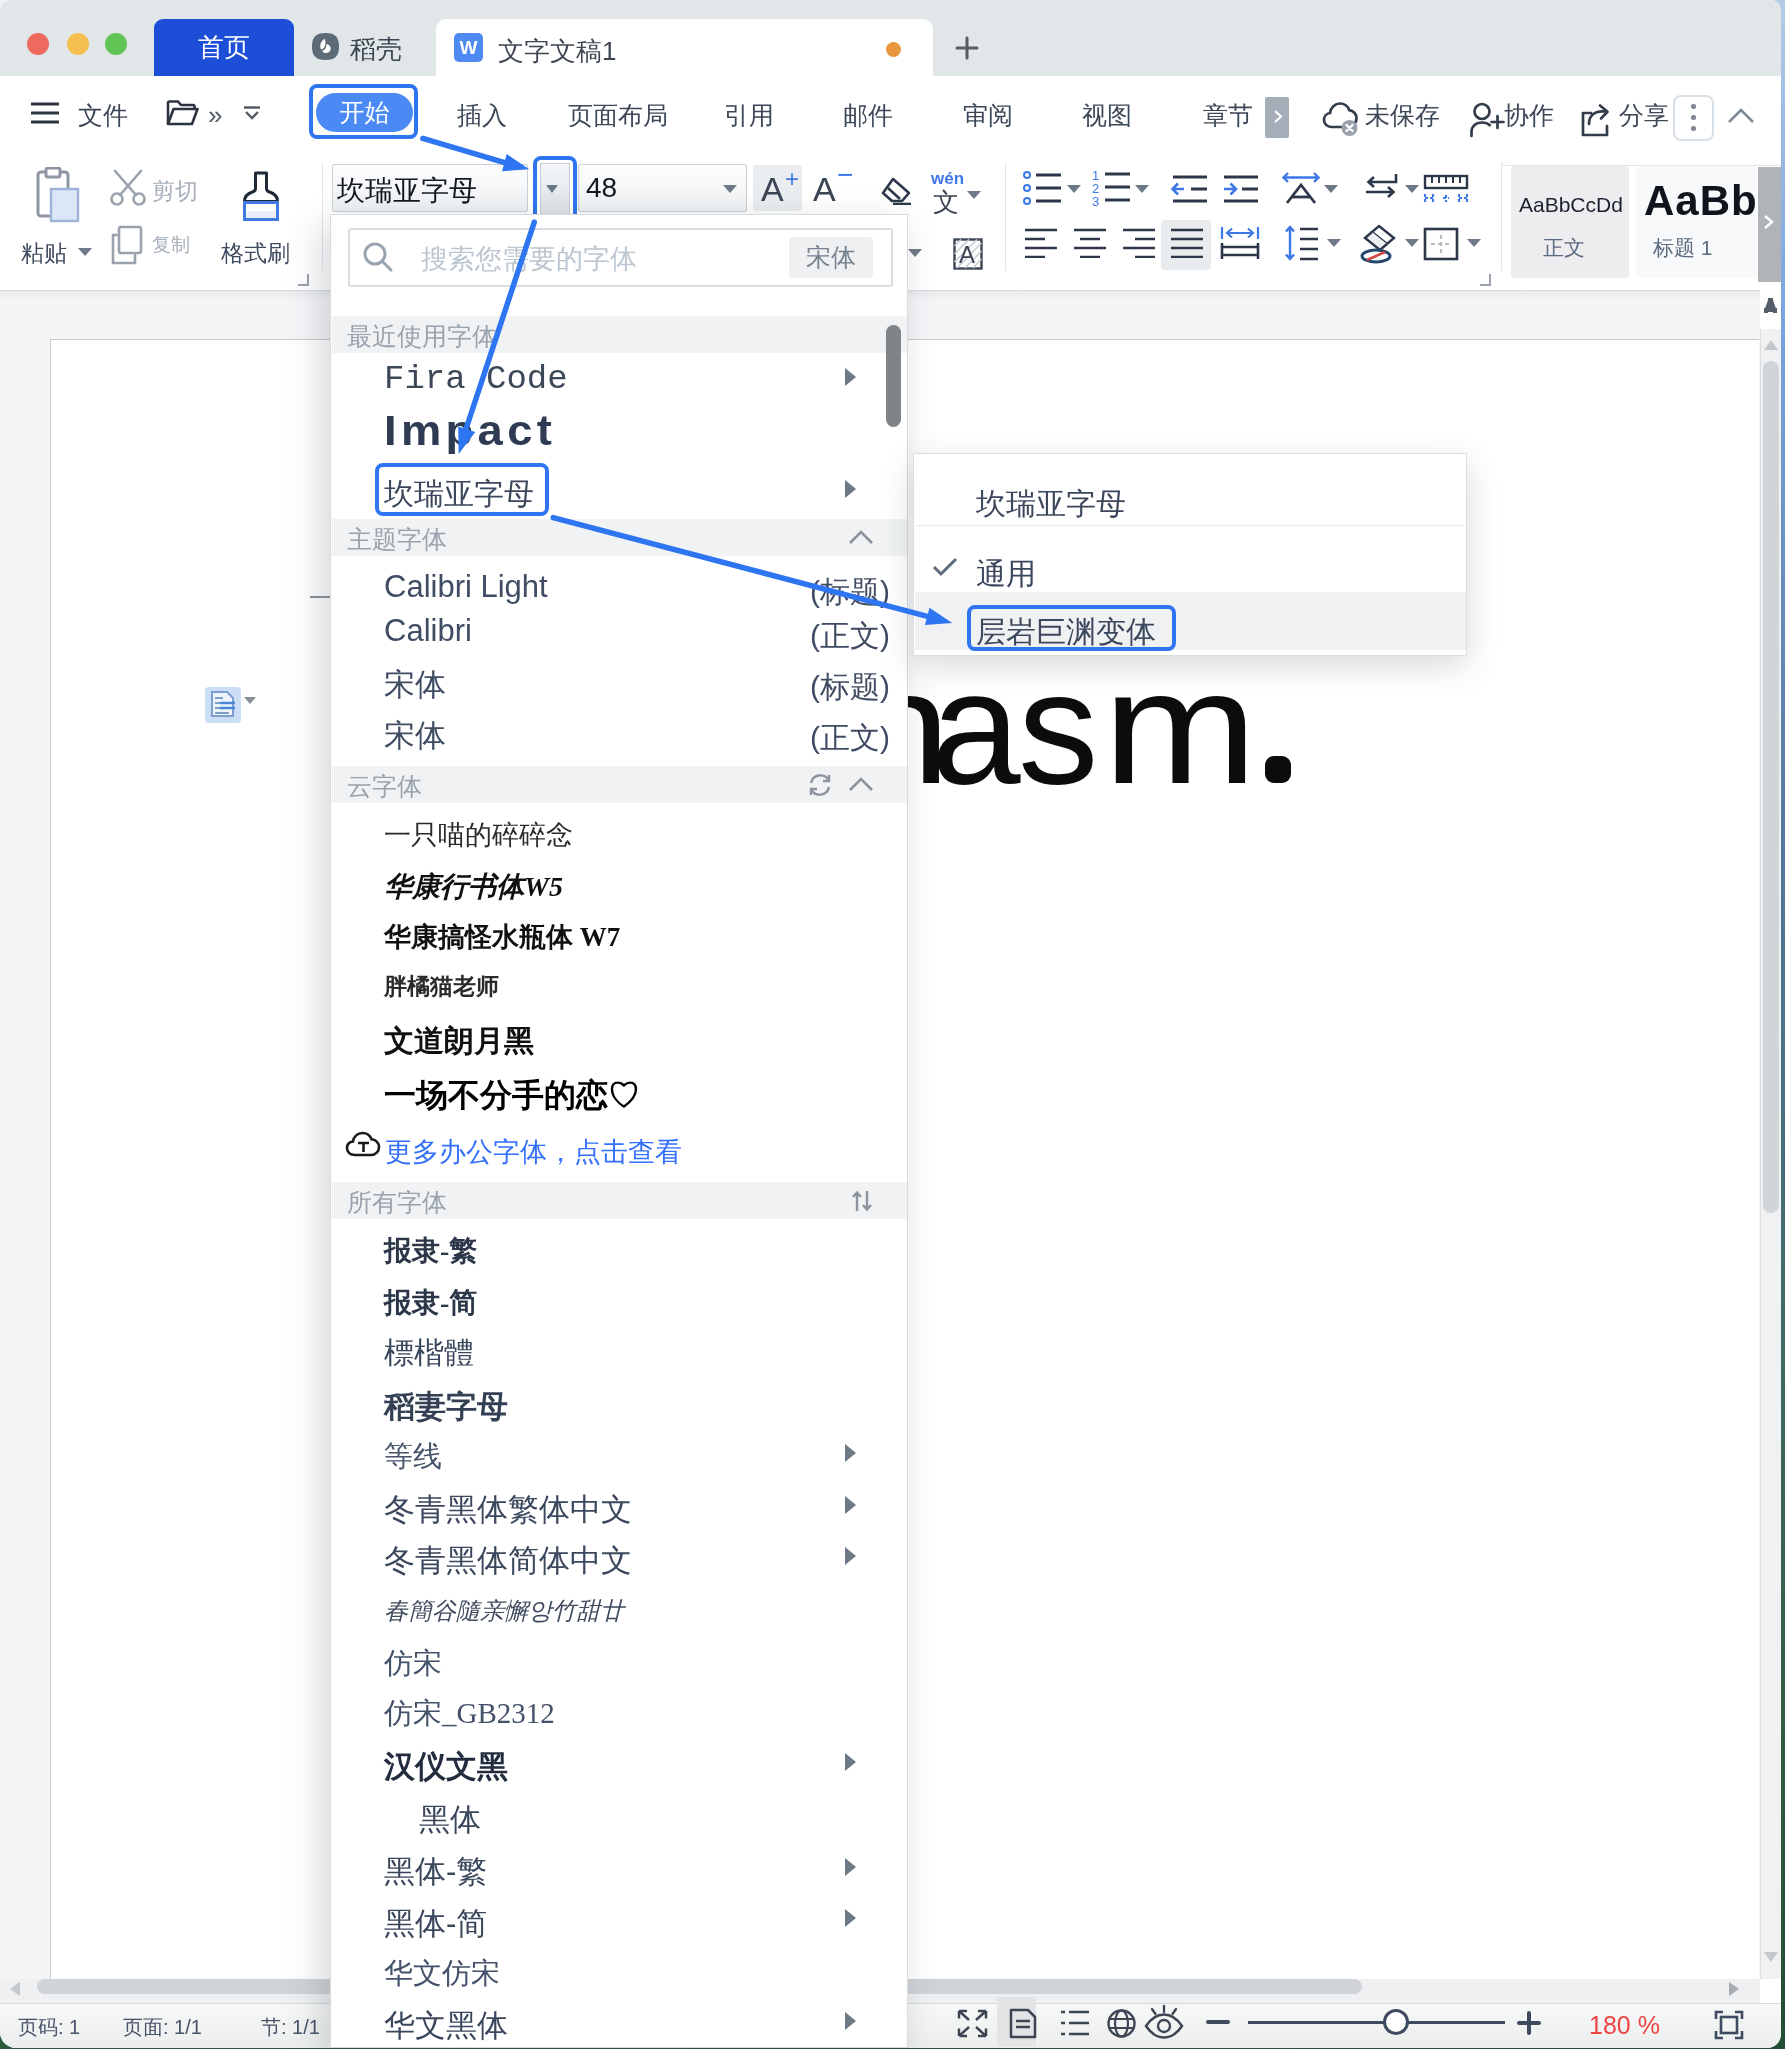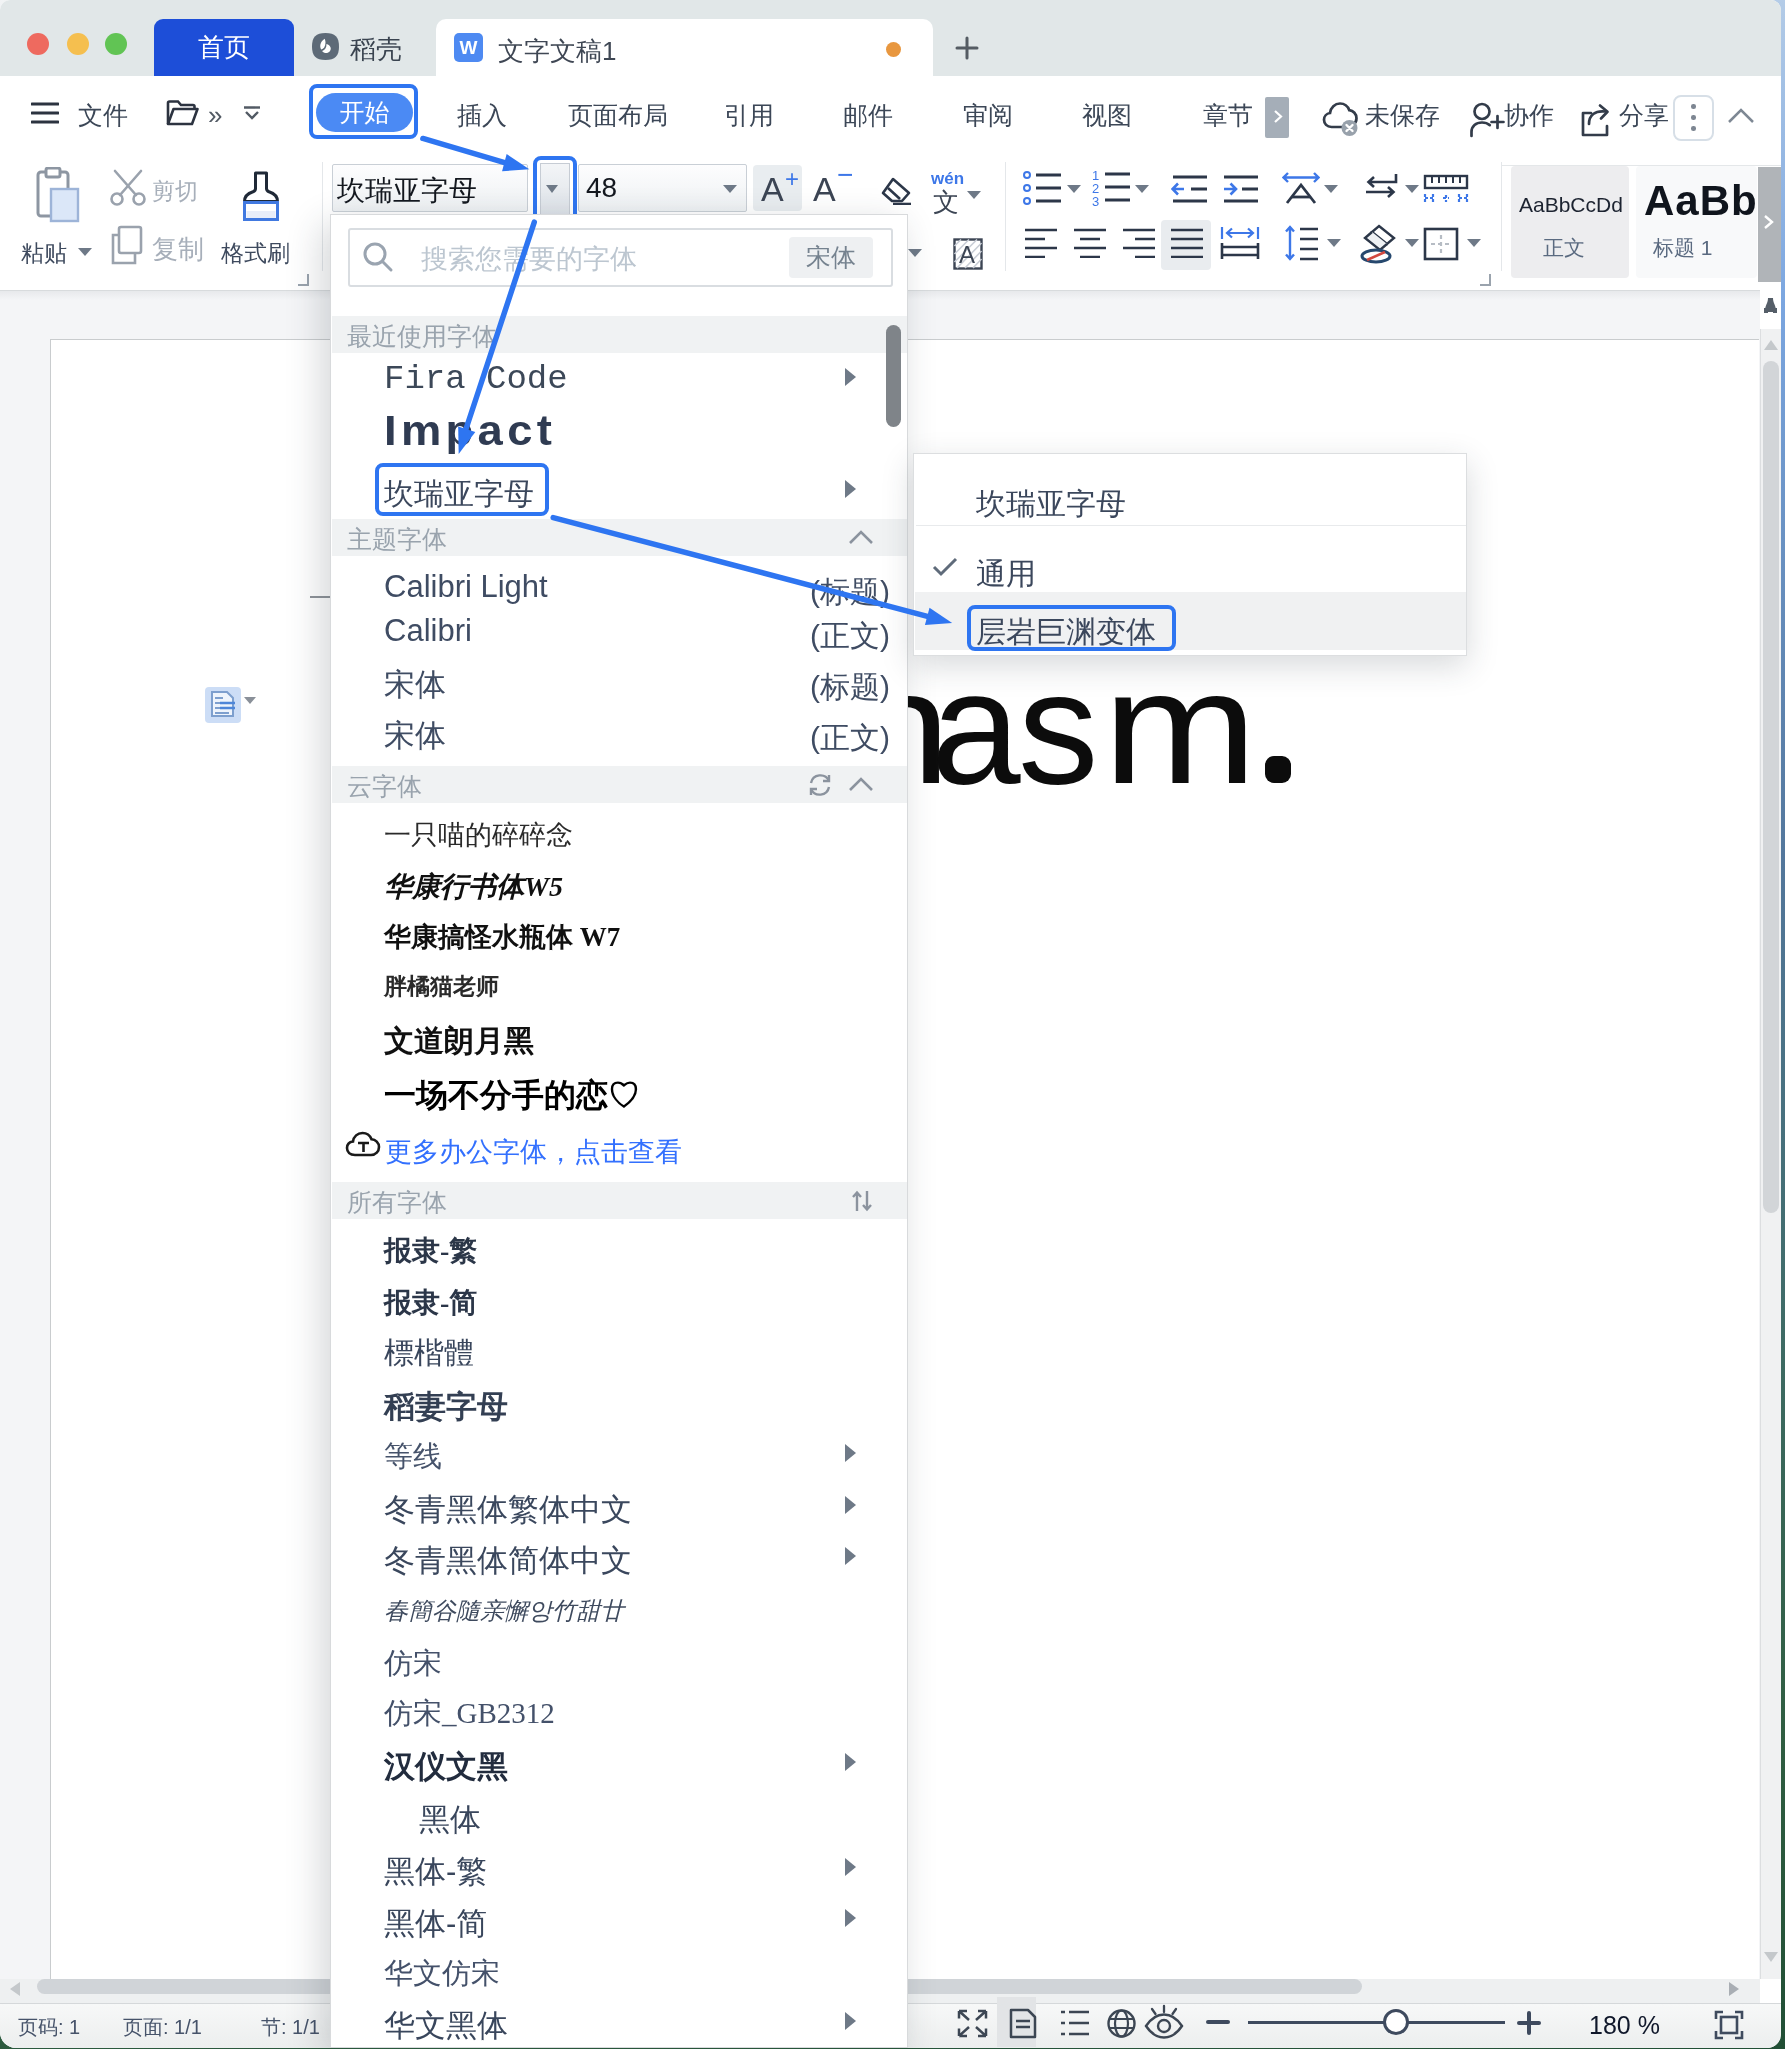--- a/index.html
+++ b/index.html
@@ -107,21 +107,21 @@
 <svg class="ic" style="left:109px;top:169px;" width="40" height="38" viewBox="0 0 40 38">
       <circle cx="8" cy="30" r="5.5" fill="none" stroke="#9aa2ad" stroke-width="2.6"></circle>
       <circle cx="30" cy="30" r="5.5" fill="none" stroke="#9aa2ad" stroke-width="2.6"></circle>
       <path d="M11 26 L32 2 M27 26 L6 2" stroke="#9aa2ad" stroke-width="2.6" stroke-linecap="round"></path>
     </svg>
 <div class="a" style="left:152px;top:176px;font-size:23px;color:#a7afba;">剪切</div>
 <svg class="ic" style="left:109px;top:225px;" width="38" height="40" viewBox="0 0 38 40">
       <rect x="10" y="2" width="22" height="26" rx="2" fill="none" stroke="#9aa2ad" stroke-width="2.6"></rect>
       <path d="M10 10 H4 V38 H26 V28" fill="none" stroke="#9aa2ad" stroke-width="2.6"></path>
     </svg>
-<div class="a" style="left:152px;top:232px;font-size:26px;color:#a7afba;">复制</div>
+<div class="a" style="left:152px;top:232px;font-size:19px;color:#a7afba;">复制</div>
 <svg class="ic" style="left:242px;top:171px;" width="38" height="52" viewBox="0 0 38 52">
       <path d="M13.5 2 H24.5 V17.5 C24.5 19 25.5 20.2 27 20.8 C32.5 22.5 35.5 25.5 35.5 30.5 H2.5 C2.5 25.5 5.5 22.5 11 20.8 C12.5 20.2 13.5 19 13.5 17.5 Z" fill="none" stroke="#1f2937" stroke-width="3" stroke-linejoin="round"></path>
       <rect x="2.5" y="31.5" width="33" height="17" fill="#fff" stroke="#4179e0" stroke-width="3"></rect>
       <rect x="4.5" y="40" width="29" height="7" fill="#e9eef9"></rect>
     </svg>
 <div class="a" style="left:221px;top:238px;font-size:23px;color:#3e4a5e;">格式刷</div>
 <svg class="ic" style="left:298px;top:273px;" width="12" height="14" viewBox="0 0 12 14">
       <path d="M10 1 V12 H0" fill="none" stroke="#9aa3ad" stroke-width="2"></path>
     </svg>
 <div class="a vsep" style="left:322px;top:162px;height:109px;"></div>
@@ -309,21 +309,21 @@
       <path d="M2 22 C8 13 14 10.5 20 10.5 C26 10.5 32 13 38 22 C32 31 26 33.5 20 33.5 C14 33.5 8 31 2 22 Z" fill="none" stroke="#3c4653" stroke-width="2.4"></path>
       <circle cx="20" cy="22" r="6" fill="none" stroke="#3c4653" stroke-width="2.4"></circle>
     </svg>
 <div class="a" style="left:1206px;top:2020px;width:24px;height:4px;background:#3e4a5e;border-radius:2px;"></div>
 <div class="a" style="left:1248px;top:2021px;width:257px;height:3px;background:#3e4a5e;"></div>
 <div class="a" style="left:1383px;top:2009px;width:26px;height:26px;border:3.5px solid #3e4a5e;border-radius:50%;background:#fff;box-sizing:border-box;"></div>
 <div class="a" style="left:1517px;top:2011px;width:24px;height:24px;">
       <div style="position:absolute;left:10px;top:0;width:4px;height:24px;background:#3e4a5e;border-radius:2px;"></div>
       <div style="position:absolute;left:0;top:10px;width:24px;height:4px;background:#3e4a5e;border-radius:2px;"></div>
     </div>
-<div class="a" style="left:1589px;top:2011px;font-size:25px;color:#0f172a;">180 %</div>
+<div class="a" style="left:1589px;top:2011px;font-size:25px;color:#ef4444;">180 %</div>
 <svg class="ic" style="left:1713px;top:2010px;" width="32" height="30" viewBox="0 0 32 30">
       <path d="M10 2 H3 V9 M22 2 H29 V9 M10 28 H3 V21 M22 28 H29 V21" fill="none" stroke="#3f4b5e" stroke-width="2.6"></path>
       <rect x="8" y="7" width="16" height="16" fill="none" stroke="#3f4b5e" stroke-width="2.6"></rect>
     </svg>
 
 <div class="a" id="fp" style="left:330px;top:214px;width:578px;height:1834px;background:#fff;border:1px solid #d8dadc;box-sizing:border-box;box-shadow:-8px 10px 34px rgba(40,50,60,0.20);">
  <div class="a inbox" style="left:17px;top:13px;width:545px;height:59px;border-color:#d9dde1;"></div>
  <svg class="ic" style="left:31px;top:26px;" width="32" height="32" viewBox="0 0 32 32">
         <circle cx="13" cy="13" r="10" fill="none" stroke="#9aa4b0" stroke-width="3"></circle>
         <path d="M21 21 L29 29" stroke="#9aa4b0" stroke-width="3" stroke-linecap="round"></path>

